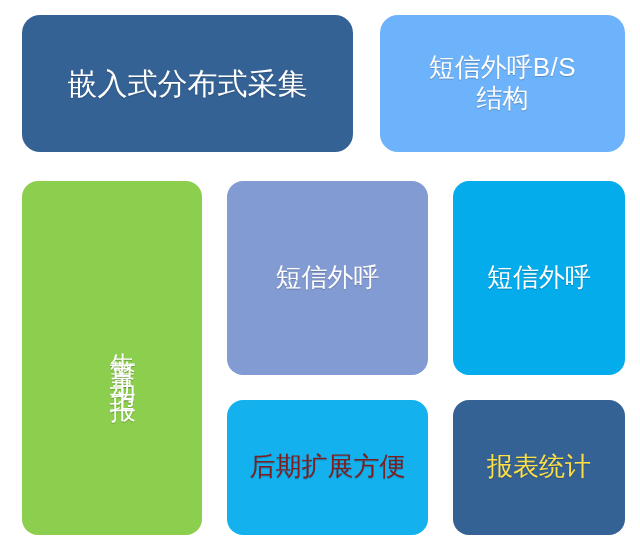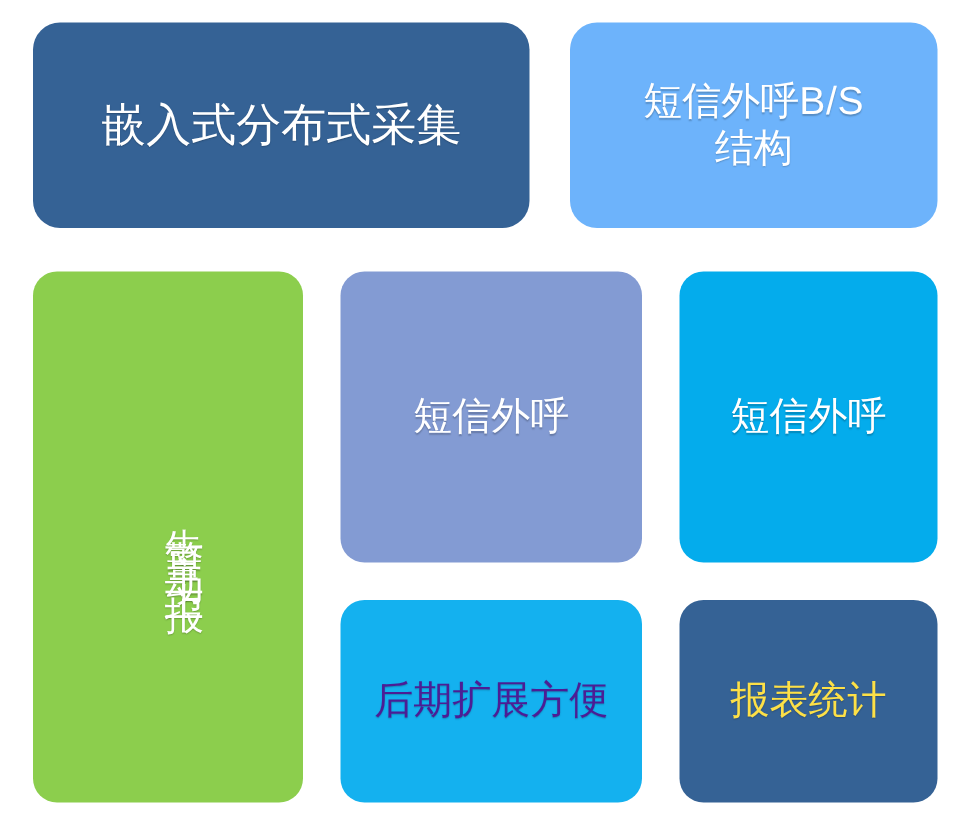--- a/index.html
+++ b/index.html
@@ -109,21 +109,21 @@
   </div>
 
   <div class="tile" id="tile-local-storage" style="background-color: rgb(131, 155, 211); color: rgb(255, 255, 255);">
     <span class="txt">短信外呼</span>
   </div>
 
   <div class="tile" id="tile-sms-outcall" style="background-color: rgb(4, 172, 236); color: rgb(255, 255, 255); text-align: right;">
     <span class="txt">短信外呼</span>
   </div>
 
-  <div class="tile" id="tile-future-expansion" style="background-color: rgb(20, 177, 239); color: #4c1d95;">
+  <div class="tile" id="tile-future-expansion" style="background-color: rgb(20, 177, 239); color: #7f1d1d;">
     <span class="txt">后期扩展方便</span>
   </div>
 
   <div class="tile" id="tile-report-statistics" style="background-color: rgb(53, 98, 149); color: #fde047;">
     <span class="txt">报表统计</span>
   </div>
 
 </div>
 
 </body></html>

